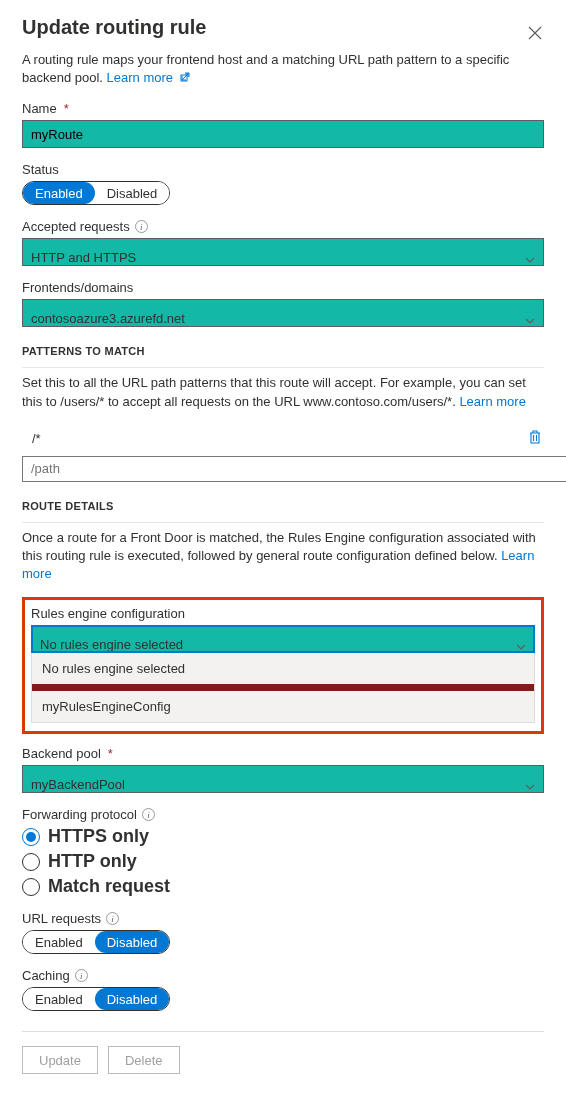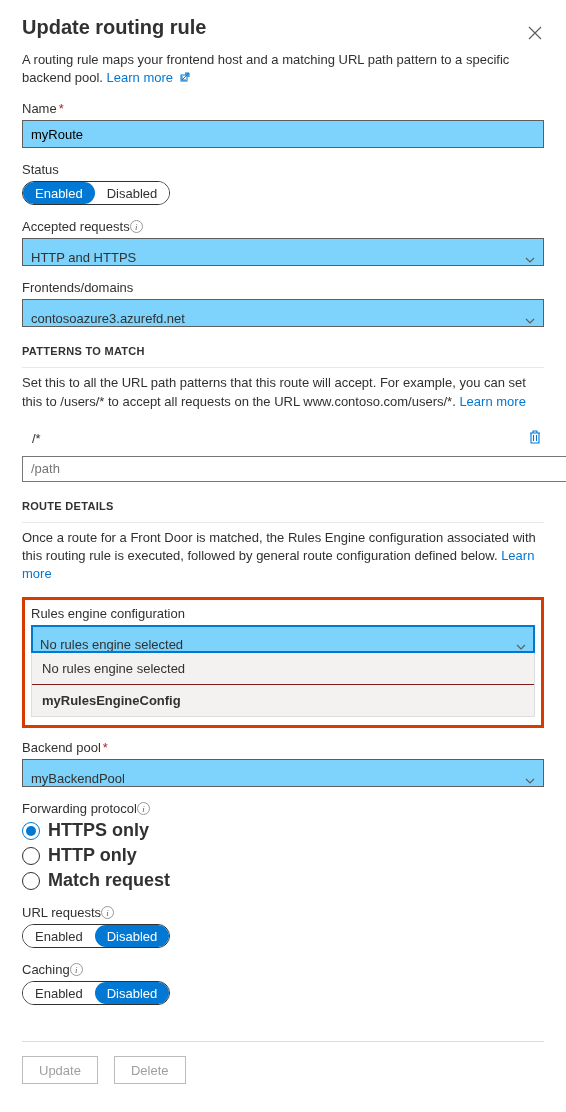--- a/index.html
+++ b/index.html
@@ -12,30 +12,30 @@
     width: 566px;
     padding: 16px 22px 20px 22px;
   }
   .header-row { display: flex; justify-content: space-between; align-items: flex-end; }
   h1 { font-size: 20px; font-weight: 600; margin: 0 0 6px 0; }
   .close-btn { cursor: pointer; color: #605e5c; font-size: 16px; line-height: 1; padding: 2px; }
   .desc { margin: 6px 0 14px 0; line-height: 1.4; }
   a.link { color: #0078d4; text-decoration: none; cursor: pointer; }
   .ext-icon { color: #0078d4; font-size: 11px; margin-left: 3px; }
   .field { margin-bottom: 14px; }
-  .label-row { margin-bottom: 4px; font-size: 13px; display: flex; align-items: center; }
+  .label-row { margin-bottom: 4px; font-size: 13px; display: flex; align-items: center; gap: 5px; }
   .req { color: #a4262c; margin-left: 2px; }
   input[type=text].tb, .select {
     width: 100%;
     height: 28px;
     border: 1px solid #605e5c;
     padding: 0 8px;
     font-family: inherit;
     font-size: 13px;
-    background: #7dd3fc;
+    background: #14b8a6;
   }
   .select {
     display: flex; align-items: flex-end; justify-content: space-between;
     cursor: pointer;
   }
   .select.active { border: 1px solid #0078d4; outline: 1px solid #0078d4; outline-offset: -2px; }
   .chev { font-size: 11px; color: #605e5c; }
   .info-icon {
     display: inline-flex; align-items: center; justify-content: center;
     width: 13px; height: 13px; border: 1px solid #999; border-radius: 50%;
@@ -63,33 +63,33 @@
   .trash { color: #0078d4; cursor: pointer; }
   .path-input-wrap { width: 561px; margin-top: 4px; border-radius: 8px; }
   .path-input {
     width: 100%; height: 26px; border: 1px solid #777; padding: 0 8px;
     font-family: inherit; font-size: 13px; color: #555;
   }
   
   .highlight-box { border: 3px solid #d83b01; padding: 6px 6px 8px 6px; margin-bottom: 12px; }
   .dd-options { border-left: 1px solid #ddd; border-right: 1px solid #ddd; border-bottom: 1px solid #ddd; }
   .dd-opt { padding: 8px 10px; background: #f3f2f1; cursor: pointer; }
-  .dd-opt + .dd-opt { border-top: 1px solid #7f1d1d; font-weight: bold; }
+  .dd-opt + .dd-opt { border-top: 7px solid #7f1d1d; }
   
   .radio-row { display: flex; align-items: center; gap: 8px; margin: 4px 0; font-size: 18px; font-weight: bold; }
   .radio-outer {
     width: 18px; height: 18px; border: 1px solid #323130; border-radius: 50%;
     display: inline-flex; align-items: center; justify-content: center; cursor: pointer;
   }
   .radio-outer.sel { border-color: #0078d4; }
   .radio-inner { width: 10px; height: 10px; border-radius: 50%; background: #0078d4; }
   
   .footer {
-    border-top: 1px solid #ddd; margin-top: 36px; padding-top: 14px;
-    display: flex; gap: 16px;
+    border-top: 1px solid #ddd; margin-top: 20px; padding-top: 14px;
+    display: flex; gap: 10px;
   }
   .btn {
     height: 28px; padding: 0 16px; border: 1px solid #bbb; background: #fff;
     color: #a19f9d; font-family: inherit; font-size: 13px; cursor: pointer;
   }
 </style>
 </head>
 <body>
 
 <div class="header-row">

